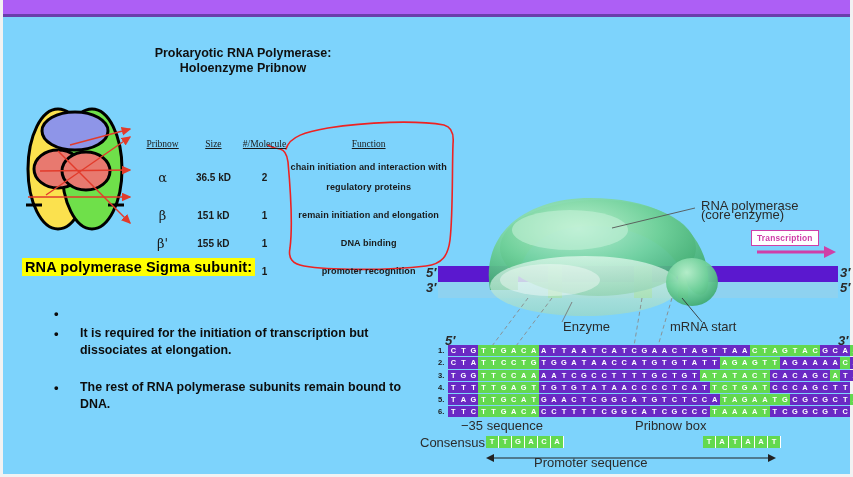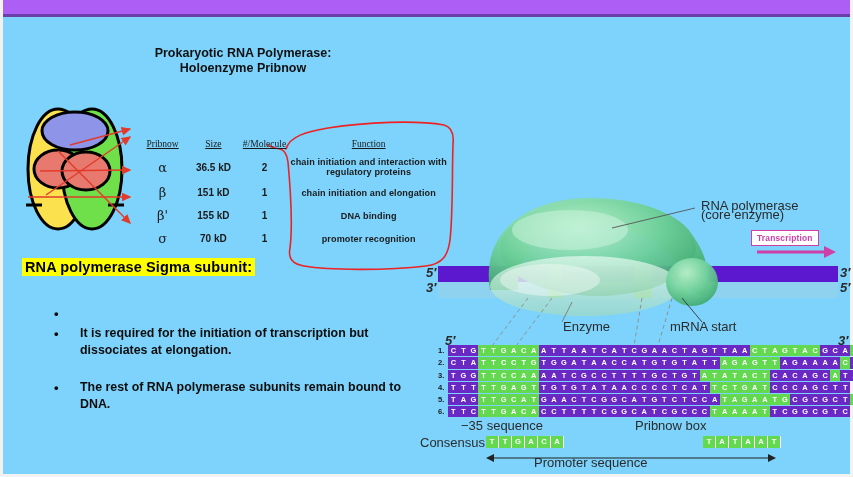--- a/index.html
+++ b/index.html
@@ -115,21 +115,21 @@
   .col-size { width: 52px; }
   .col-num { width: 48px; }
   .col-func { width: 162px; }
   td.greek {
     font-family: "DejaVu Serif", serif;
     font-size: 13px;
     font-weight: normal;
   }
   td.func {
     font-weight: bold;
-    line-height: 10px;
+    line-height: 20px;
     font-size: 9.1px;
     letter-spacing: 0.1px;
   }
   .annot-svg {
     position: absolute;
     left: 248px;
     top: 72px;
     pointer-events: none;
   }
 
@@ -361,21 +361,21 @@
           <tr>
             <td class="greek">α</td>
             <td>36.5 kD</td>
             <td>2</td>
             <td class="func">chain initiation and interaction with regulatory proteins</td>
           </tr>
           <tr>
             <td class="greek">β</td>
             <td>151 kD</td>
             <td>1</td>
-            <td class="func">chain initiation and elongation</td>
+            <td class="func">remain initiation and elongation</td>
           </tr>
           <tr>
             <td class="greek">β'</td>
             <td>155 kD</td>
             <td>1</td>
             <td class="func">DNA binding</td>
           </tr>
           <tr>
             <td class="greek">σ</td>
             <td>70 kD</td>

